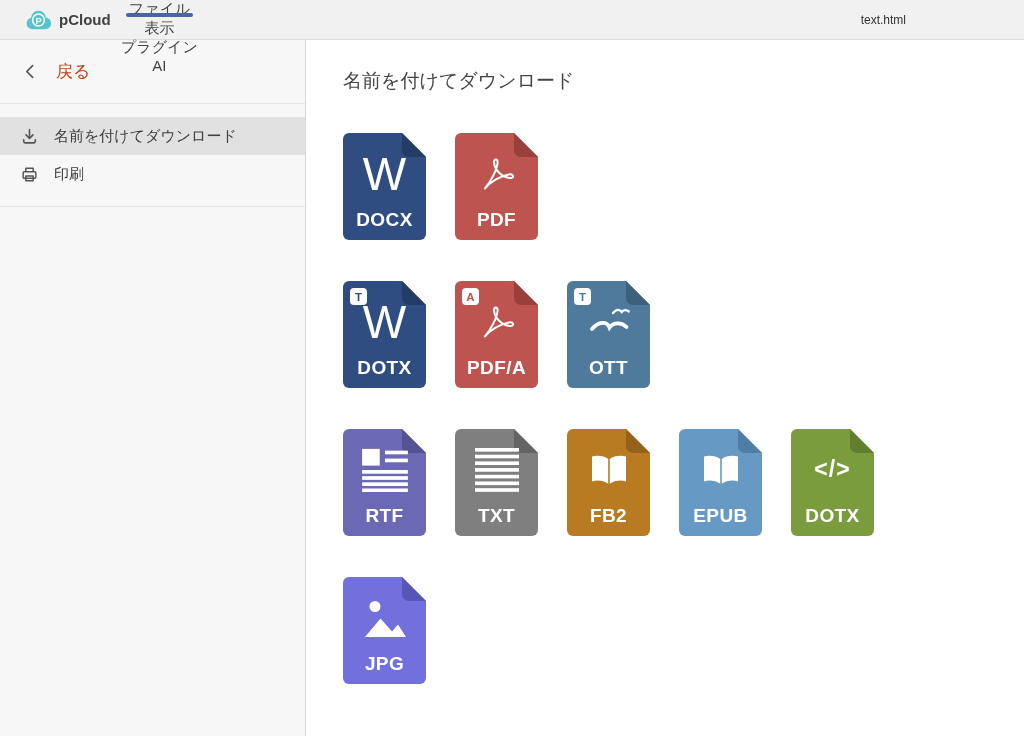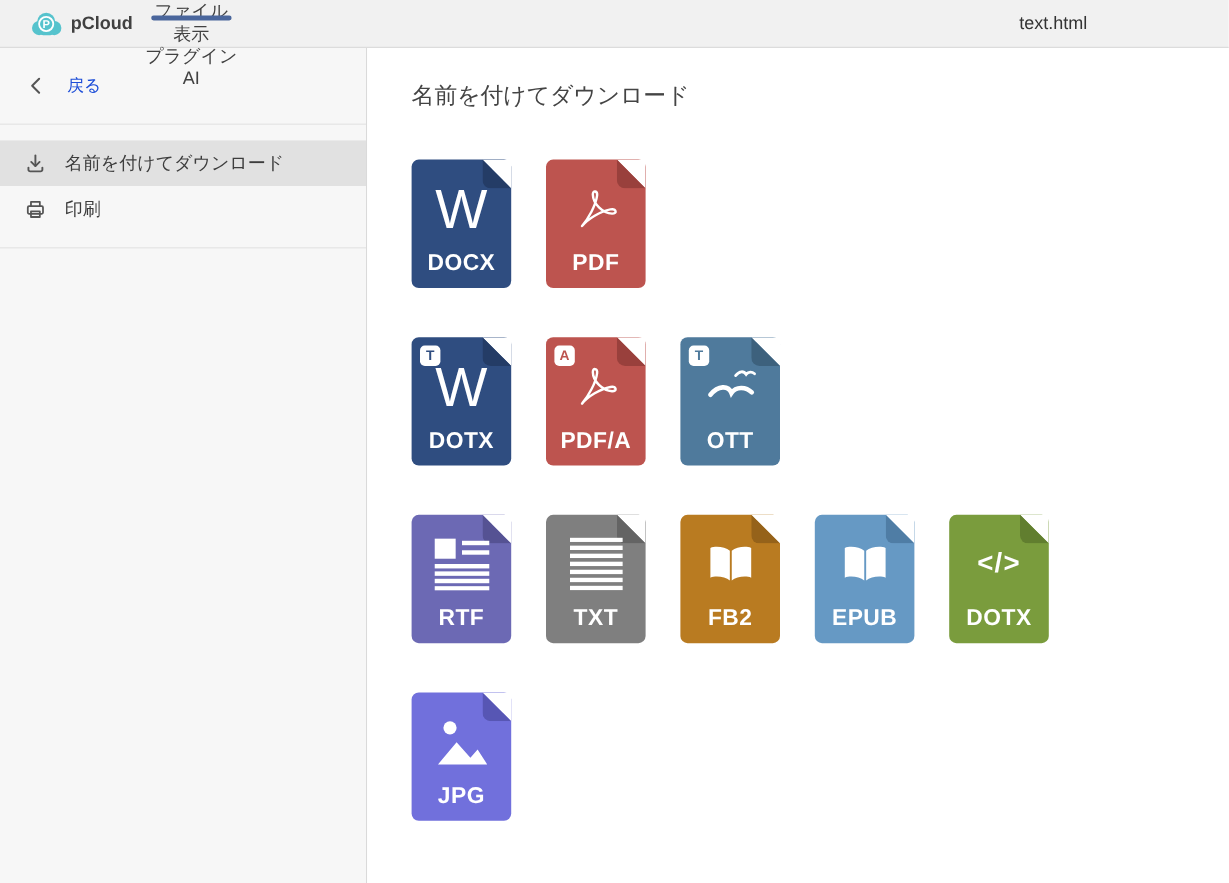--- a/index.html
+++ b/index.html
@@ -9,31 +9,31 @@
   
   .topbar { height:40px; background:#f1f1f1; border-bottom:1px solid #dcdcdc;
             display:flex; align-items:center; position:relative; }
   .logo { display:flex; align-items:center; gap:7px; margin-left:25px; width:96px; }
   .logo-text { font-size:15px; font-weight:bold; color:#404040; }
   .menus { display:flex; height:100%; align-items:center;flex-direction:column; }
   .menu-item { position:relative; font-size:15px; color:#424242; height:100%;
                display:flex; align-items:center; cursor:default; }
   .menu-item.active::after { content:""; position:absolute; left:-3px; right:-3px;
                bottom:2px; height:4px; border-radius:2px; background:var(--accent,#4a669c); }
-  .doc-title { margin-left:auto; padding-right:118px; font-size:15px; color:#333; }
+  .doc-title { margin-left:auto; padding-right:118px; font-size:12px; color:#333; }
 
   
   .content { display:flex; height:696px; }
   .sidebar { width:306px; background:#f7f7f7; border-right:1px solid #dadada; }
   .main { flex:1; background:#fff; padding:28px 0 0 37px; }
 
   
   .back-row { height:64px; display:flex; align-items:center; gap:16px;
               padding-left:21px; border-bottom:1px solid #e4e4e4; cursor:default; }
-  .back-label { font-size:14px; color:#1d4ed8; }
+  .back-label { font-size:17px; color:#c2410c; }
   .menu-group { padding:13px 0; }
   .menu-group.first { border-bottom:1px solid #e4e4e4; }
   .side-item { height:38px; display:flex; align-items:center; gap:15px;
                padding-left:20px; cursor:default; }
   .side-item.selected { background:var(--sel,#e1e1e1); }
   .side-label { font-size:15px; color:#3d3d3d; }
   .side-icon { width:19px; height:19px; flex:0 0 19px; }
 
   
   .page-title { font-size:19px; color:#444; line-height:26px; }

